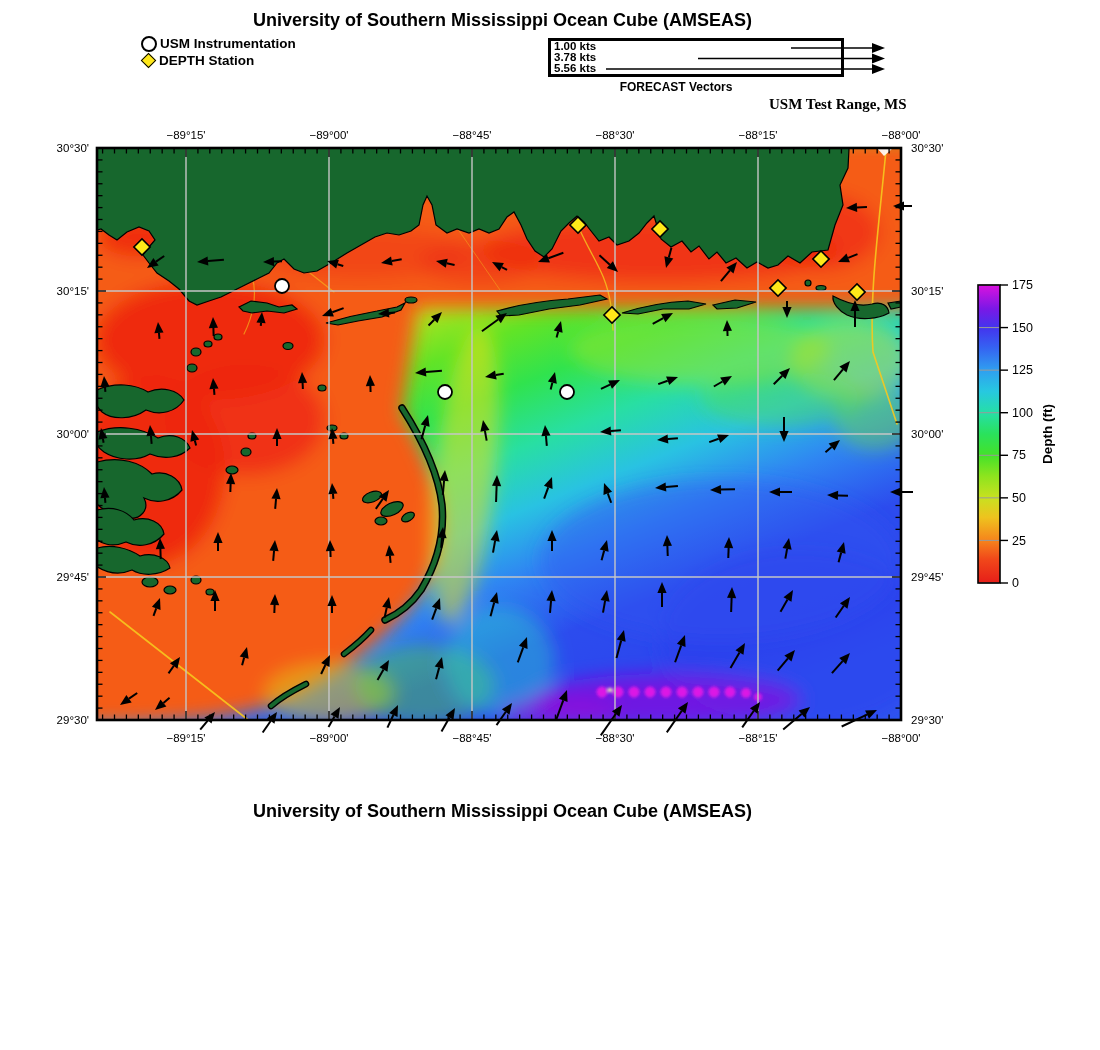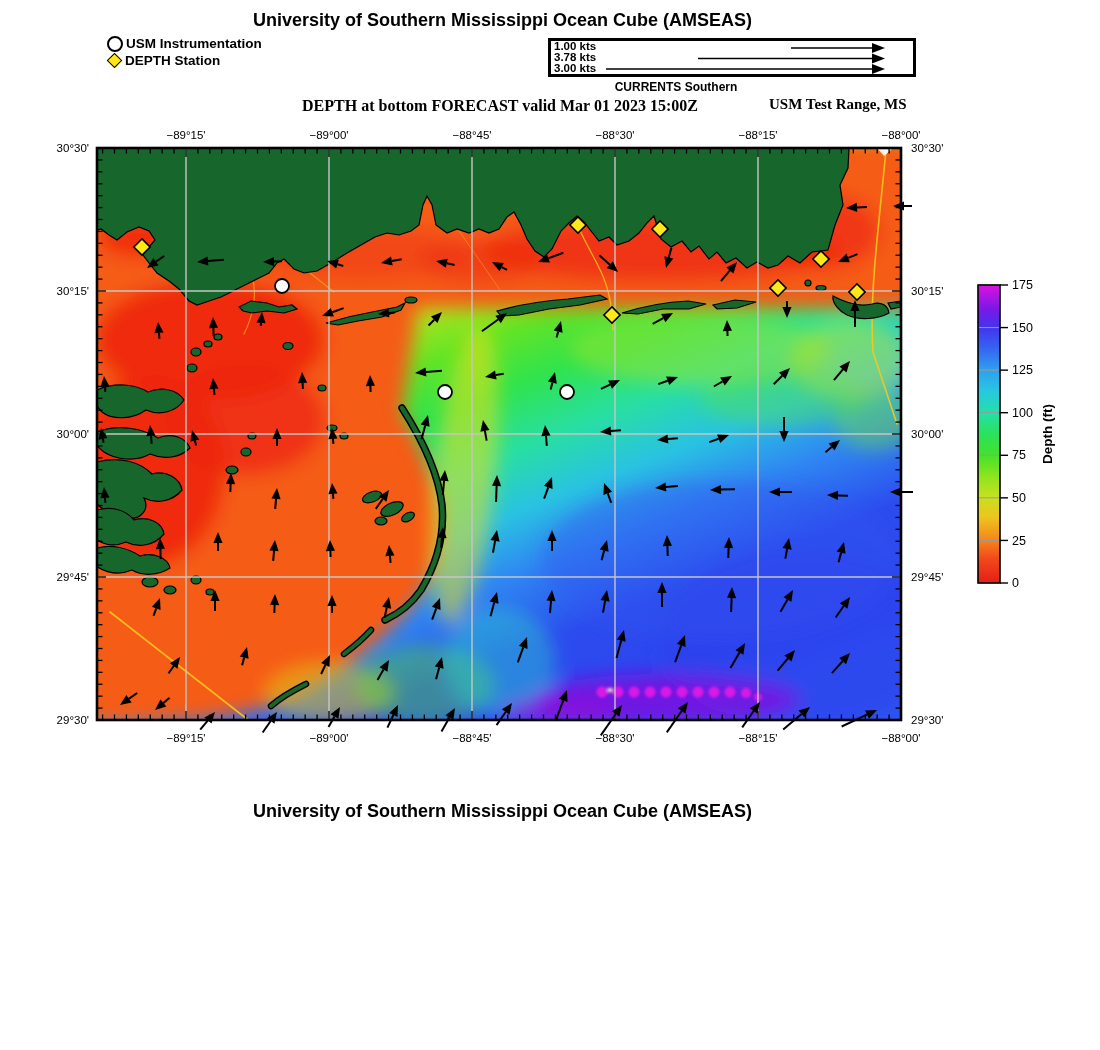--- a/index.html
+++ b/index.html
@@ -2,25 +2,25 @@
 <html><head>
 <meta charset="utf-8">
 <style>
   html,body{margin:0;padding:0;background:#fff;}
   .fig{position:relative;width:1100px;height:1050px;background:#fff;overflow:hidden;
        font-family:"Liberation Sans",sans-serif;color:#000;}
   .title{position:absolute;left:0;width:1005px;text-align:center;font-weight:bold;font-size:18px;}
   .title.top{top:10px;}
   .title.bottom{top:801px;}
   .mlegend{position:absolute;left:107px;top:35px;}
-  .mrow{display:flex;align-items:center;height:17px;}
+  .mrow{display:flex;align-items:center;height:17px;margin-left:34px;}
   .circ{display:inline-block;width:12px;height:12px;border:2px solid #000;border-radius:50%;background:#fff;margin-right:3px;}
   .diam{display:inline-block;width:9px;height:9px;border:1.6px solid #000;background:#ffe819;transform:rotate(45deg);margin:1px 5px 1px 2px;}
   .mlabel{font-size:13.5px;font-weight:bold;}
-  .vbox{position:absolute;left:548px;top:38px;width:368px;height:39px;border:3px solid #000;box-sizing:border-box;background:#fff;}
+  .vbox{position:absolute;left:548px;top:38px;width:296px;height:39px;border:3px solid #000;box-sizing:border-box;background:#fff;}
   .vlabels{position:absolute;left:3px;top:0px;font-size:11.5px;font-weight:bold;line-height:11.2px;}
   #veclines{position:absolute;left:0;top:0;}
   .vcaption{position:absolute;left:548px;top:80px;width:256px;text-align:center;font-size:12px;font-weight:bold;}
   .subtitle{position:absolute;left:0;top:97px;width:1000px;text-align:center;
             font-family:"Liberation Serif",serif;font-weight:bold;font-size:16px;}
   .region{position:absolute;left:769px;top:96px;font-family:"Liberation Serif",serif;font-weight:bold;font-size:15px;}
   svg text{font-family:"Liberation Sans",sans-serif;}
 </style>
 </head>
 <body>
@@ -37,34 +37,33 @@
     <div class="mrow">
       <span class="diam"></span>
       <span class="mlabel">DEPTH Station</span>
     </div>
   </div>
 
   <div class="vbox">
     <div class="vlabels">
       <div>1.00 kts</div>
       <div>3.78 kts</div>
-      <div>3.00 kts</div>
+      <div>5.56 kts</div>
     </div>
     <svg id="veclines" width="341" height="33">
         <line x1="240" y1="7" x2="322" y2="7" stroke="#000" stroke-width="1.6"></line>
         <polygon points="334,7 321,2 321,12" fill="#000"></polygon>
         <line x1="147" y1="17.5" x2="322" y2="17.5" stroke="#000" stroke-width="1.6"></line>
         <polygon points="334,17.5 321,12.5 321,22.5" fill="#000"></polygon>
         <line x1="55" y1="28" x2="322" y2="28" stroke="#000" stroke-width="1.6"></line>
         <polygon points="334,28 321,23 321,33" fill="#000"></polygon>
       </svg>
   </div>
-  <div class="vcaption">CURRENTS Southern</div>
-
-  <div class="subtitle">DEPTH at bottom FORECAST valid Mar 01 2023 15:00Z</div>
+  <div class="vcaption">FORECAST Vectors</div>
+
   <div class="region">USM Test Range, MS</div>
 
   <svg id="plot" width="1100" height="780" viewBox="0 0 1100 780" style="position:absolute;left:0;top:0;">
     <defs id="defs">
       <clipPath id="clipmap">
           <rect x="97" y="148" width="804" height="572"></rect>
         </clipPath>
       <filter id="soft" x="-20%" y="-20%" width="140%" height="140%">
           <feGaussianBlur stdDeviation="9"></feGaussianBlur>
         </filter>

